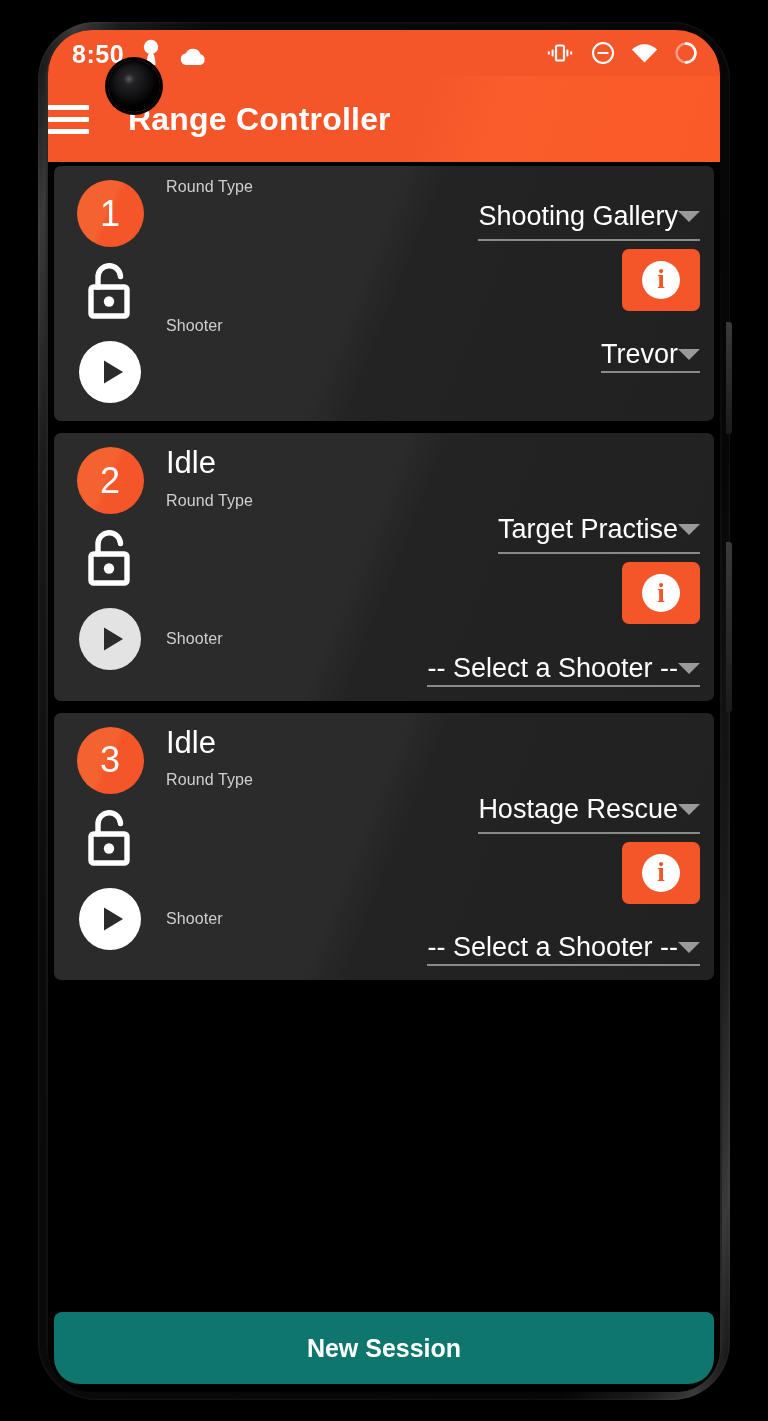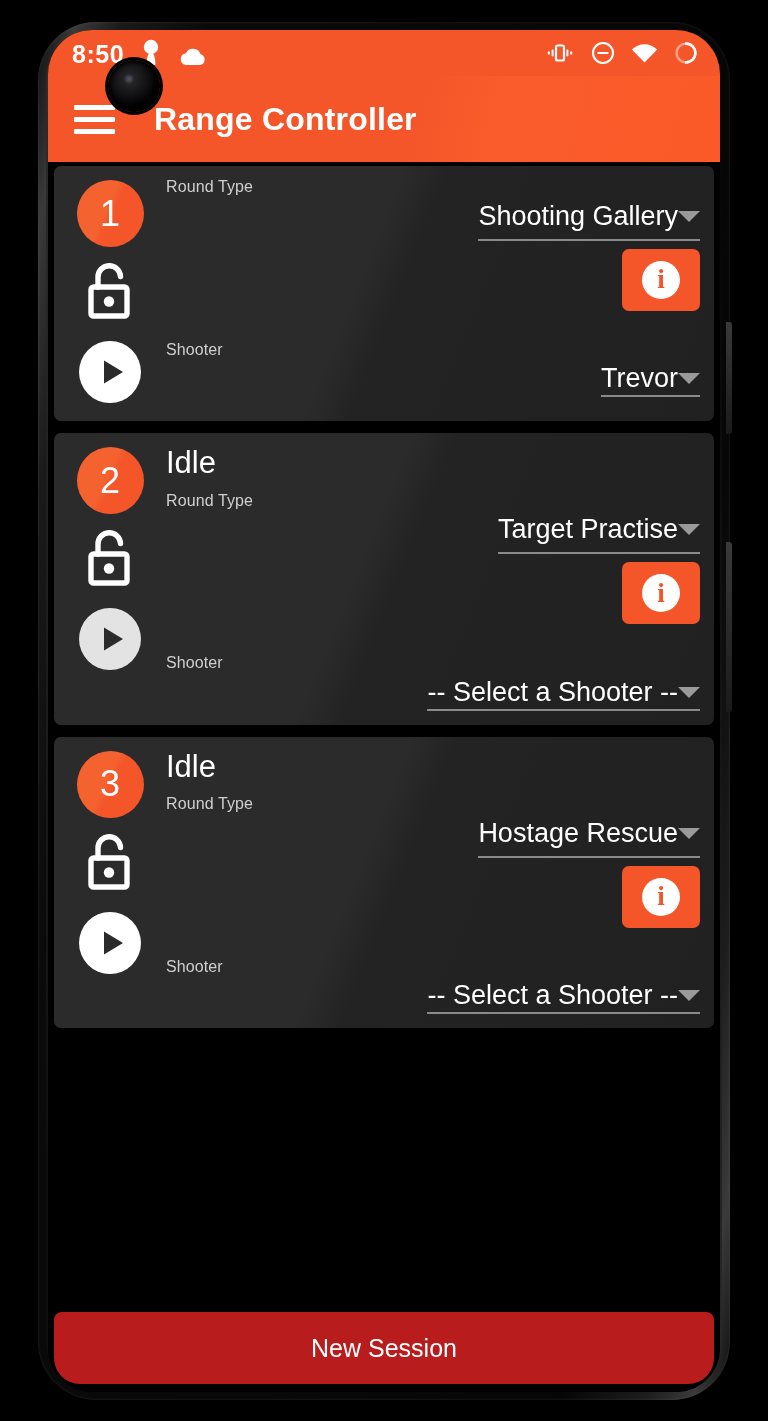--- a/index.html
+++ b/index.html
@@ -73,21 +73,20 @@
     background:radial-gradient(circle,#6a6a7a 0%,#2a2a33 70%,transparent 72%);
     opacity:.75;
   }
 
   
   #appbar{
     position:relative;
     height:86px;
     background:linear-gradient(105deg,#F4562A 0%,#F4562A 55%,#FA5C2B 66%,#FB5A28 100%);
     display:flex; align-items:center;
-    padding-left:26px;
   }
   #menu-button{
     width:48px; height:48px;
     display:flex; flex-direction:column; justify-content:center; gap:7px;
     cursor:pointer;
   }
   #menu-button span{ display:block; width:41px; height:5px; background:#fff; border-radius:1px; }
   #appbar-title{
     margin-left:32px;
     color:#fff; font-size:32px; font-weight:600; letter-spacing:.2px;
@@ -175,33 +174,33 @@
   }
   .info-glyph{
     width:38px; height:38px; border-radius:50%;
     background:#fff;
     color:#F4562A; font-size:27px; font-weight:700;
     display:flex; align-items:center; justify-content:center;
     font-family:"Liberation Serif", serif;
     line-height:1;
   }
 
-  .field-block + .field-block{ margin-top:34px; }
+  .field-block + .field-block{ margin-top:10px; }
 
   
   .shooter-select{ padding-bottom:1px; }
 
   
   #new-session-button{
     position:absolute;
     left:6px; right:6px; bottom:8px;
     height:72px;
     border-radius:8px 8px 26px 26px;
-    background:#b91c1c;
-    color:#fff; font-size:25px; font-weight:400;
+    background:#0f766e;
+    color:#fff; font-size:25px; font-weight:700;
     display:flex; align-items:center; justify-content:center;
     cursor:pointer;
   }
 </style>
 </head>
 <body>
 
 <div id="device">
   <div id="device-inner-ring"></div>
   <div class="side-btn" id="power-btn"></div>

